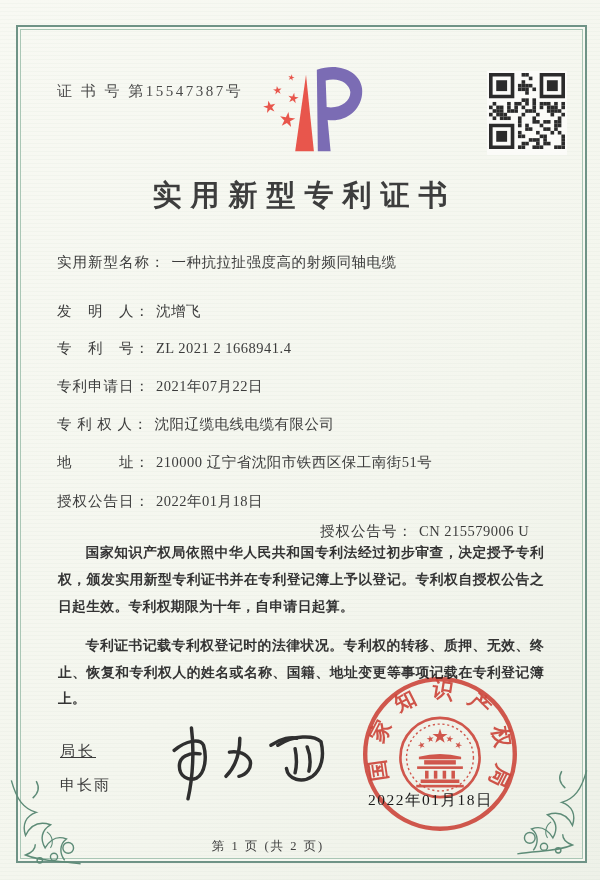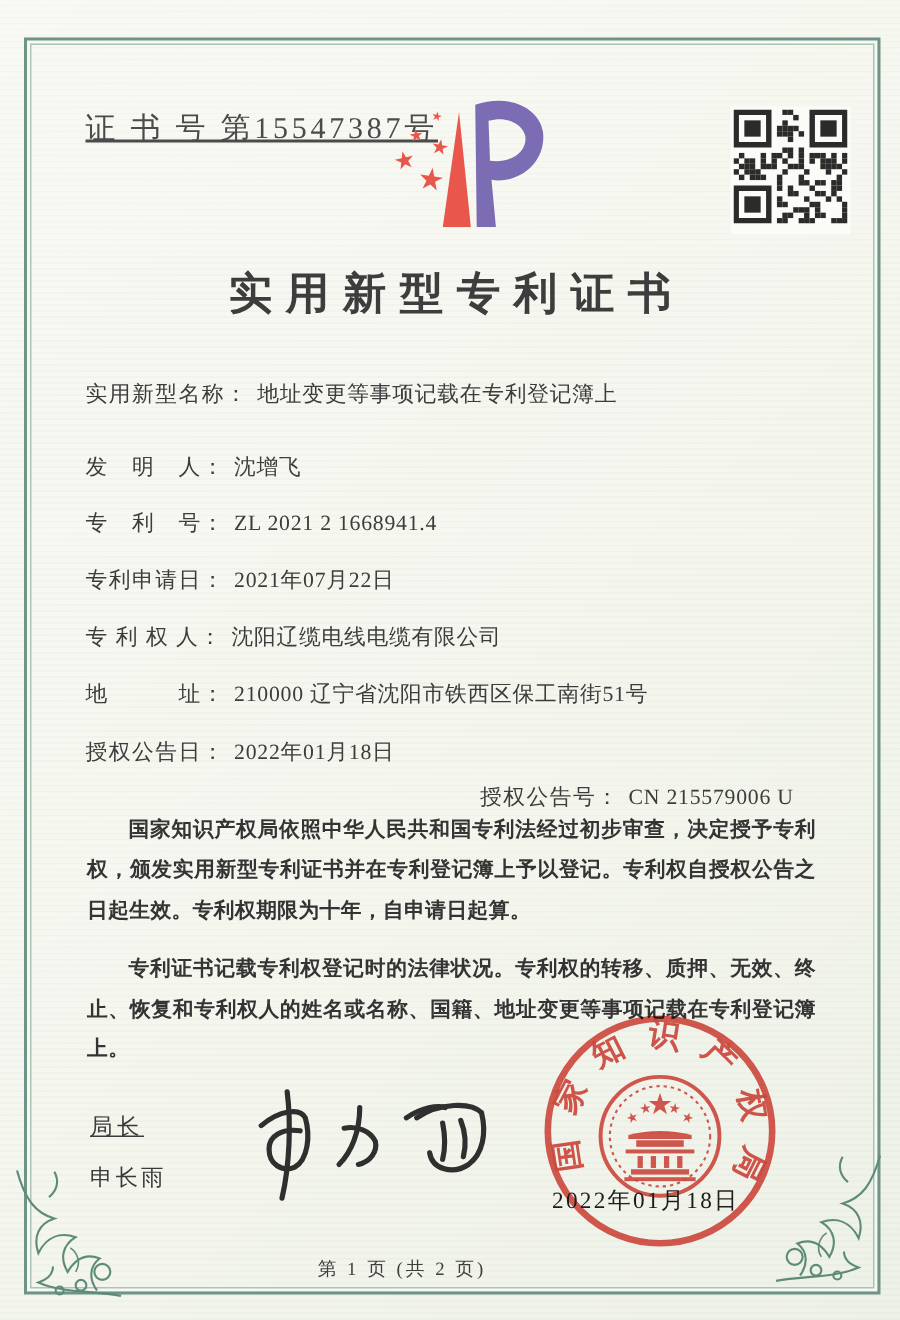--- a/index.html
+++ b/index.html
@@ -14,21 +14,21 @@
       repeating-linear-gradient(0deg, rgba(140,170,150,0.05) 0 1px, rgba(0,0,0,0) 1px 4px),
       linear-gradient(135deg,#f8f9f3 0%,#f4f6ee 60%,#eef1e8 100%);
   }
   .frame{
     position:absolute;left:16px;top:25px;right:13px;bottom:17px;
     border:2px solid #6f9386;
     box-shadow:inset 0 0 0 2px #f6f8f1, inset 0 0 0 3px #a9c6b5;
   }
   .abs{position:absolute;}
   .cert-no{
-    left:57px;top:72px;font-size:20px;color:#4b4b4b;letter-spacing:2.5px;text-decoration:underline;
+    left:57px;top:82px;font-size:15px;color:#4b4b4b;letter-spacing:2.5px;
   }
   .title{
     left:0;top:176px;width:600px;text-align:center;
     font-size:29px;font-weight:600;color:#3d3d3d;letter-spacing:9px;
     text-indent:9px;
   }
   .field-row{
     left:57px;font-size:14.5px;color:#3c3c3c;white-space:nowrap;
   }
   .flabel{letter-spacing:1px;text-align:center;}
@@ -210,21 +210,21 @@
             <rect x="76" y="80" width="4" height="4"></rect>
             <rect x="80" y="80" width="4" height="4"></rect>
           </g>
       </g>
     </svg>
   </div>
 
   <div class="abs title">实用新型专利证书</div>
 
   <div class="abs field-row" style="top:253px">
-    <span class="flabel">实用新型名称：</span><span class="fvalue">地址变更等事项记载在专利登记簿上</span>
+    <span class="flabel">实用新型名称：</span><span class="fvalue">一种抗拉扯强度高的射频同轴电缆</span>
   </div>
   <div class="abs field-row" style="top:302px">
     <span class="flabel">发　明　人：</span><span class="fvalue">沈增飞</span>
   </div>
   <div class="abs field-row" style="top:339px">
     <span class="flabel">专　利　号：</span><span class="fvalue">ZL 2021 2 1668941.4</span>
   </div>
   <div class="abs field-row" style="top:377px">
     <span class="flabel">专利申请日：</span><span class="fvalue">2021年07月22日</span>
   </div>

